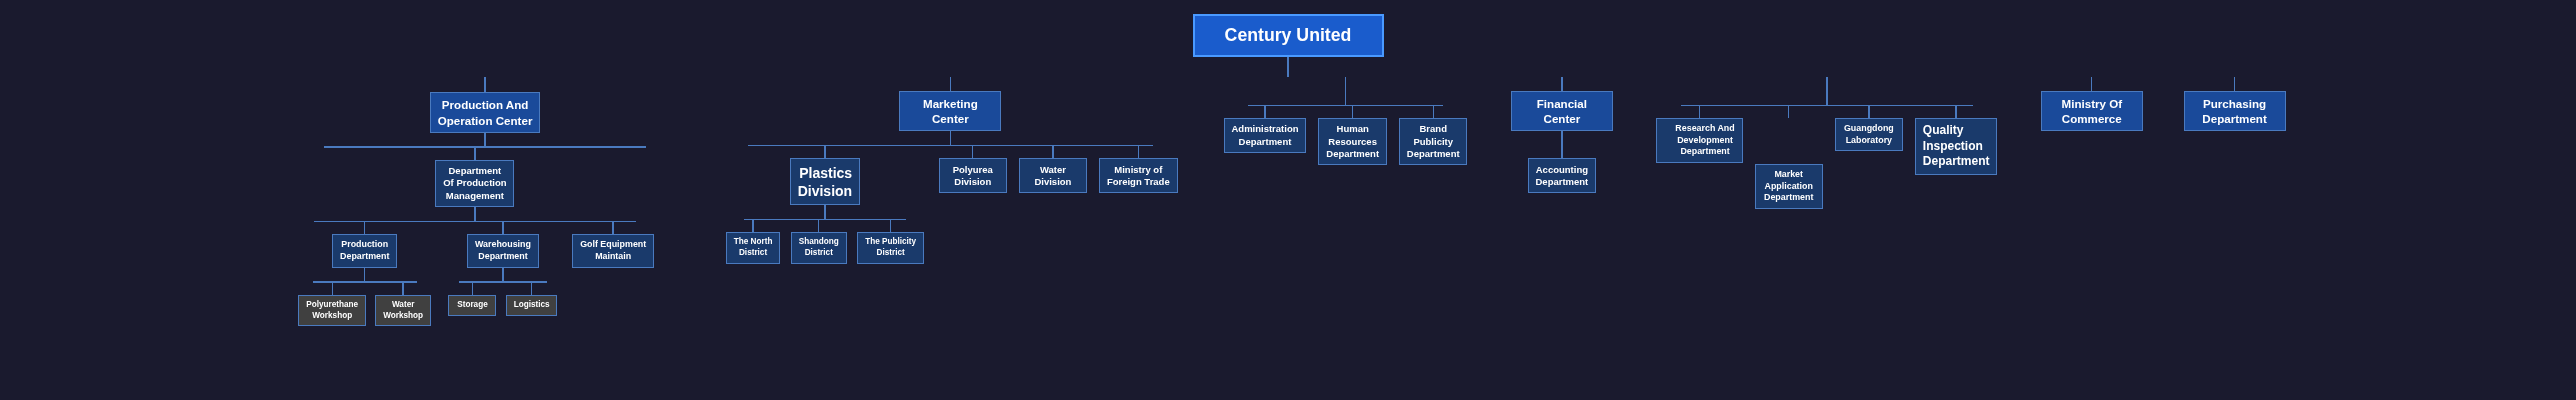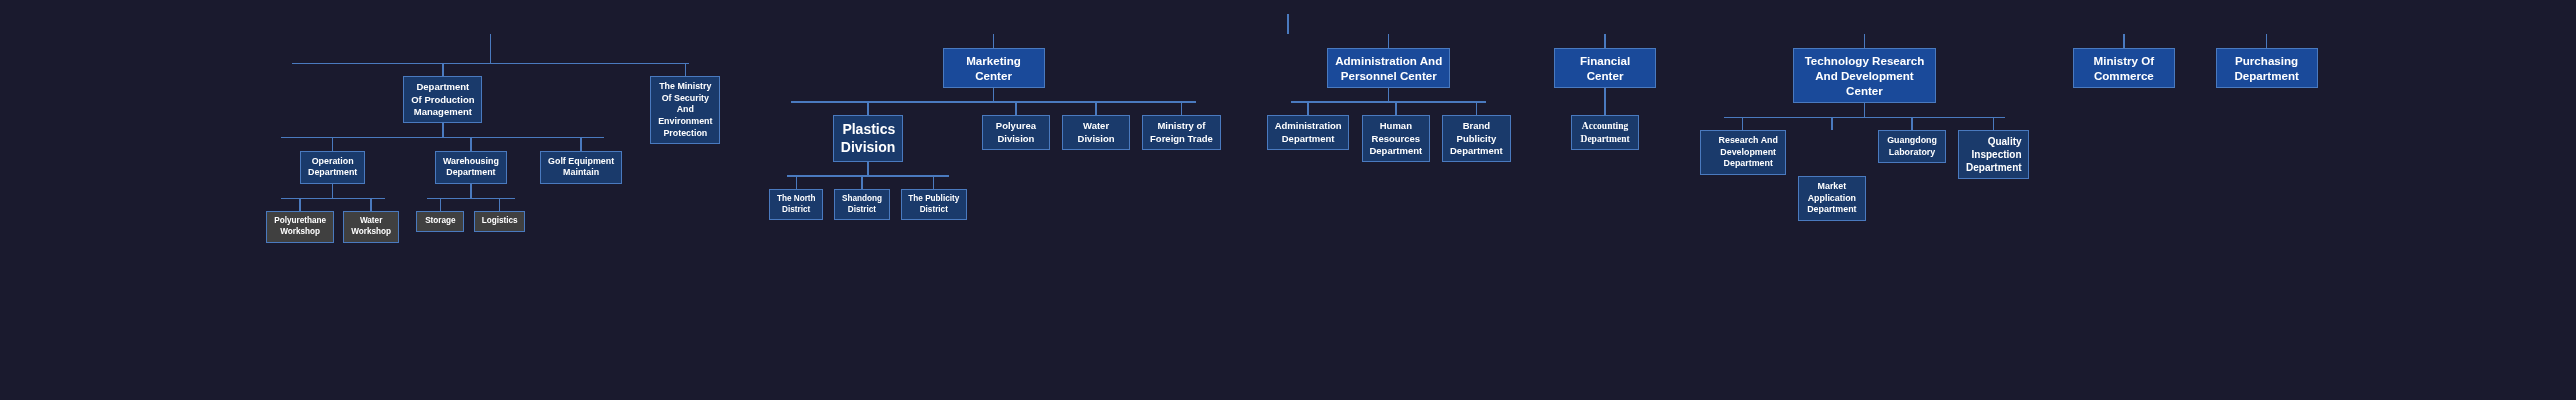--- a/index.html
+++ b/index.html
@@ -84,50 +84,53 @@
       position: relative;
       padding: 0 2.7px;
     }
   </style>
 </head>
 <body>
 
 <div class="org-chart">
 
   <div style="display:flex;flex-direction:column;align-items:center;width:100%;">
+    <div class="box root" style="white-space:pre-line;">Century United</div>
 
     <div class="v-line" style="height:20.4px;"></div>
 
     <div style="position:relative;display:flex;flex-direction:column;align-items:center;width:100%;">
 
       <div style="position:relative;display:flex;flex-direction:row;align-items:flex-start;justify-content:center;width:100%;">
 
         <div class="branch-node" style="padding:0 20.4px;">
           <div class="v-line" style="height:1.4px;width:1.4px;"></div>
           <div style="display:flex;flex-direction:column;align-items:center;">
             <div class="v-line" style="height:13.6px;"></div>
+            <div class="box level2" style="white-space:pre-line;text-align:center;">Production And
+Operation Center</div>
             <div class="v-line" style="height:13.6px;"></div>
 
             <div style="position:relative;display:flex;flex-direction:row;align-items:flex-start;">
 
               <div style="position:absolute;top:0;left:34px;right:34px;height:1.4px;background:#4a7abf;"></div>
 
               <div class="sub-branch-node" style="margin-right:20.4px;">
                 <div class="v-line" style="height:13.6px;"></div>
                 <div class="box level3" style="white-space:pre-line;text-align:center;font-size:9.5px;">Department
 Of Production
 Management</div>
                 <div class="v-line" style="height:13.6px;"></div>
 
                 <div style="position:relative;display:flex;flex-direction:row;align-items:flex-start;">
                   <div style="position:absolute;top:0;left:20.4px;right:20.4px;height:1.4px;background:#4a7abf;"></div>
 
                   <div class="sub-branch-node" style="margin-right:6.8px;">
                     <div class="v-line" style="height:13.6px;"></div>
-                    <div class="box level4" style="white-space:pre-line;text-align:center;font-size:8.9px;">Operation
+                    <div class="box level4" style="white-space:pre-line;text-align:center;font-size:8.9px;">Production
 Department</div>
                     <div class="v-line" style="height:13.6px;"></div>
 
                     <div style="position:relative;display:flex;flex-direction:row;align-items:flex-start;">
                       <div style="position:absolute;top:0;left:17px;right:17px;height:1.4px;background:#4a7abf;"></div>
                       <div class="sub-branch-node">
                         <div class="v-line" style="height:13.6px;"></div>
                         <div class="box level5" style="white-space:pre-line;text-align:center;font-size:8.2px;">Polyurethane
 Workshop</div>
                       </div>
@@ -159,28 +162,20 @@
                   </div>
 
                   <div class="sub-branch-node">
                     <div class="v-line" style="height:13.6px;"></div>
                     <div class="box level4" style="white-space:pre-line;text-align:center;font-size:8.9px;">Golf Equipment
 Maintain</div>
                   </div>
                 </div>
               </div>
 
-              <div class="sub-branch-node">
-                <div class="v-line" style="height:13.6px;"></div>
-                <div class="box level3" style="white-space:pre-line;text-align:center;font-size:8.9px;">The Ministry
-Of Security
-And
-Environment
-Protection</div>
-              </div>
             </div>
           </div>
         </div>
 
         <div class="branch-node" style="padding:0 20.4px;">
           <div style="display:flex;flex-direction:column;align-items:center;">
             <div class="v-line" style="height:13.6px;"></div>
             <div class="box level2" style="white-space:pre-line;text-align:center;">Marketing
 Center</div>
             <div class="v-line" style="height:13.6px;"></div>
@@ -231,22 +226,20 @@
                 <div class="box level3" style="white-space:pre-line;text-align:center;font-size:9.5px;">Ministry of
 Foreign Trade</div>
               </div>
             </div>
           </div>
         </div>
 
         <div class="branch-node" style="padding:0 20.4px;">
           <div style="display:flex;flex-direction:column;align-items:center;">
             <div class="v-line" style="height:13.6px;"></div>
-            <div class="box level2" style="white-space:pre-line;text-align:center;">Administration And
-Personnel Center</div>
             <div class="v-line" style="height:13.6px;"></div>
 
             <div style="position:relative;display:flex;flex-direction:row;align-items:flex-start;">
               <div style="position:absolute;top:0;left:27px;right:27px;height:1.4px;background:#4a7abf;"></div>
 
               <div class="sub-branch-node" style="margin-right:6.8px;">
                 <div class="v-line" style="height:13.6px;"></div>
                 <div class="box level3" style="white-space:pre-line;text-align:center;font-size:9.5px;">Administration
 Department</div>
               </div>
@@ -267,31 +260,29 @@
         </div>
 
         <div class="branch-node" style="padding:0 20.4px;">
           <div style="display:flex;flex-direction:column;align-items:center;">
             <div class="v-line" style="height:13.6px;"></div>
             <div class="box level2" style="white-space:pre-line;text-align:center;">Financial
 Center</div>
             <div class="v-line" style="height:13.6px;"></div>
             <div class="sub-branch-node">
               <div class="v-line" style="height:13.6px;"></div>
-              <div class="box level3" style="white-space:pre-line;text-align:center;font-size:9.5px;font-family:Liberation Serif, serif;">Accounting
-Department</div>
-            </div>
-          </div>
-        </div>
-
-        <div class="branch-node" style="padding:0 20.4px;">
-          <div style="display:flex;flex-direction:column;align-items:center;">
-            <div class="v-line" style="height:13.6px;"></div>
-            <div class="box level2" style="white-space:pre-line;text-align:center;">Technology Research
-And Development Center</div>
+              <div class="box level3" style="white-space:pre-line;text-align:center;font-size:9.5px;">Accounting
+Department</div>
+            </div>
+          </div>
+        </div>
+
+        <div class="branch-node" style="padding:0 20.4px;">
+          <div style="display:flex;flex-direction:column;align-items:center;">
+            <div class="v-line" style="height:13.6px;"></div>
             <div class="v-line" style="height:13.6px;"></div>
 
             <div style="position:relative;display:flex;flex-direction:row;align-items:flex-start;">
               <div style="position:absolute;top:0;left:27px;right:27px;height:1.4px;background:#4a7abf;"></div>
 
               <div class="sub-branch-node" style="margin-right:6.8px;">
                 <div class="v-line" style="height:13.6px;"></div>
                 <div class="box level3" style="white-space:pre-line;text-align:center;font-size:8.9px;padding-left:18px;">Research And
 Development
 Department</div>
@@ -302,21 +293,21 @@
 Application
 Department</div>
               </div>
               <div class="sub-branch-node" style="margin-right:6.8px;">
                 <div class="v-line" style="height:13.6px;"></div>
                 <div class="box level3" style="white-space:pre-line;text-align:center;font-size:8.9px;">Guangdong
 Laboratory</div>
               </div>
               <div class="sub-branch-node">
                 <div class="v-line" style="height:13.6px;"></div>
-                <div class="box level3" style="white-space:pre-line;text-align:right;font-size:10px;">Quality
+                <div class="box level3" style="white-space:pre-line;text-align:left;font-size:12px;">Quality
 Inspection
 Department</div>
               </div>
             </div>
           </div>
         </div>
 
         <div class="branch-node" style="padding:0 20.4px;">
           <div style="display:flex;flex-direction:column;align-items:center;">
             <div class="v-line" style="height:13.6px;"></div>

